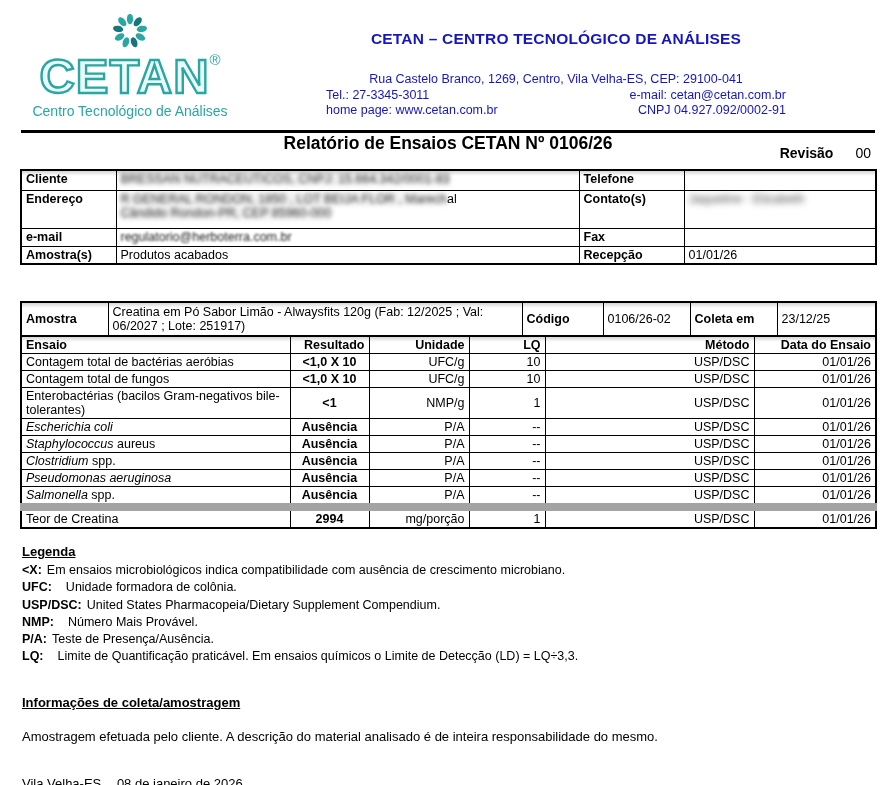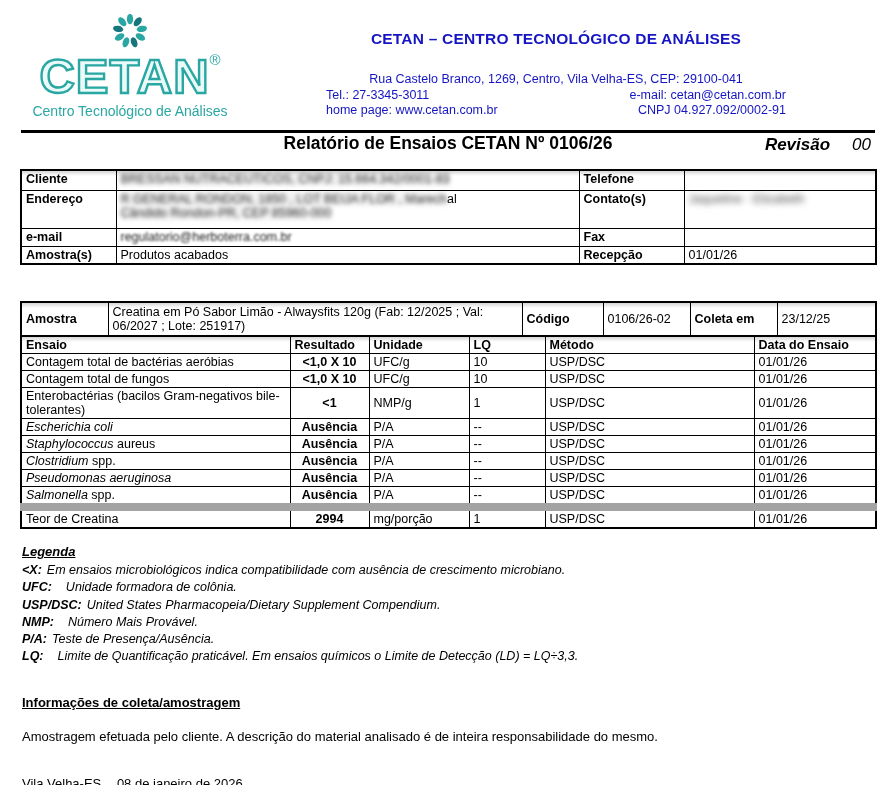--- a/index.html
+++ b/index.html
@@ -25,21 +25,21 @@
   .header-info { flex:1; text-align:center; color:#1515c4; padding-top:24px; }
   .company-name { font-size:15.5px; font-weight:700; letter-spacing:0.2px; }
   .address-block { margin-top:24px; font-size:12.5px; line-height:15.5px; }
   .addr-split { display:flex; justify-content:space-between; width:460px; margin:0 auto; }
 
   .divider { height:3px; background:#000; margin:0 21px 0 21px; }
 
   
   .title-row { position:relative; margin-top:0; height:28px; }
   .report-title { text-align:center; font-size:17.5px; font-weight:700; }
-  .revision { position:absolute; right:25px; top:2px; font-size:17px;font-style:italic; }
+  .revision { position:absolute; right:25px; top:12px; font-size:14px; }
   .revision .lbl { font-weight:700; margin-right:22px; }
 
   
   table { border-collapse:collapse; table-layout:fixed; width:855px; margin-left:20px; font-size:12.5px; }
   td,th { border:1px solid #000; padding:1px 4px; vertical-align:top; text-align:left; overflow:hidden; }
   table { border:2px solid #000; }
   .lblcell { font-weight:700; }
   .sh { background:linear-gradient(180deg, rgba(0,0,0,0.16) 0px, rgba(0,0,0,0) 5px); }
 
   
@@ -54,28 +54,28 @@
   .client-table tr.r3 td { height:18px; }
   .client-table tr.r4 td { height:18px; }
 
   
   .sample-table { margin-top:36px;padding-left:16px; }
   .sample-table td { vertical-align:middle; height:34px; }
 
   
   .results-table { margin-top:-2px; }
   .results-table th { font-weight:700; height:17px; vertical-align:middle; }
-  .results-table th.c, .results-table td.c { text-align:left; }
+  .results-table th.c, .results-table td.c { text-align:right; }
   .results-table td { height:17px; vertical-align:middle; }
   .results-table td.res { font-weight:700; text-align:center; }
   .results-table tr.thick td { border-top:8px solid #a3a3a3; }
   .it { font-style:italic; }
 
   
-  .legend { margin:14px 20px 0 22px; font-size:12.5px; line-height:17.2px;font-style:italic; }
+  .legend { margin:14px 20px 0 22px; font-size:12.5px; line-height:17.2px; }
   .sec-heading { font-weight:700; text-decoration:underline; font-size:13px; }
   .legend .sec-heading { margin-bottom:2px; }
   .legend-line .k { font-weight:700; margin-right:5px; }
   .legend-line .k.wide { margin-right:14px; }
 
   
   .collection { margin:30px 20px 0 22px; }
   .collection-text { margin-top:19px; font-size:13px; }
   .footer-line { margin:32px 20px 0 22px; font-size:13px; }
   .footer-line .city { margin-right:12px; }

